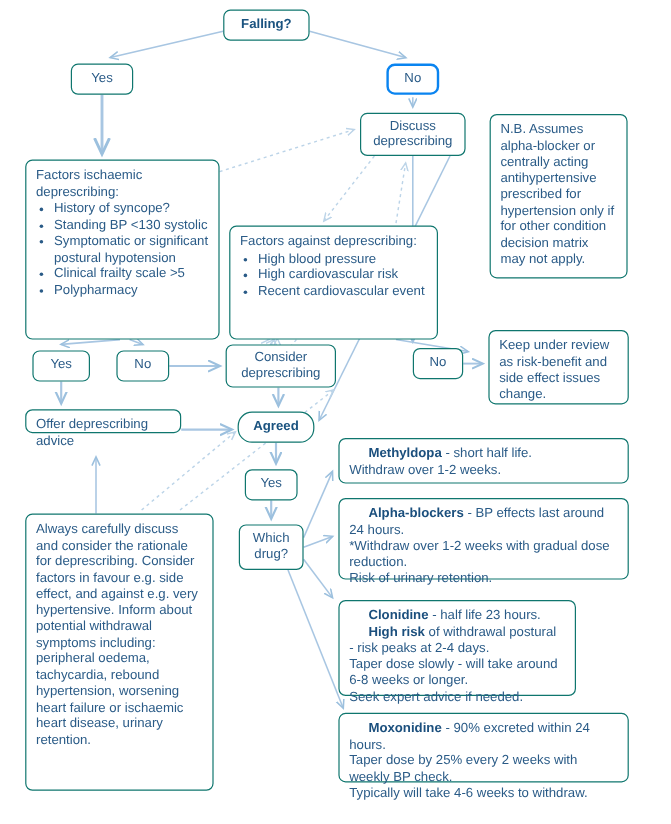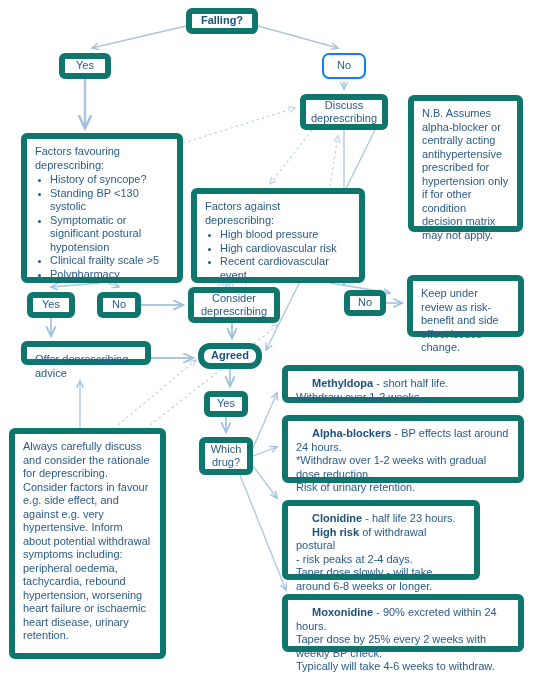--- a/index.html
+++ b/index.html
@@ -16,21 +16,21 @@
   }
   #wires{
     position:absolute;
     left:0; top:0;
     width:559px; height:687px;
     pointer-events:none;
   }
   .node{
     position:absolute;
     box-sizing:border-box;
-    border:6px solid #0f766e;
+    border:1px solid #0f766e;
     border-radius:6px;
     background:#ffffff;
     color:#2a5b87;
     font-size:11px;
     line-height:13.5px;
     padding:6px 8px;
     z-index:2;
   }
   .node.center{
     display:flex;
@@ -65,21 +65,21 @@
   #n-against      { left:191px; top:188px; width:174px; height:95px; }
   #n-yes-2        { left:27px;  top:292px; width:48px;  height:26px; }
   #n-no-2         { left:97px;  top:292px; width:44px;  height:26px; }
   #n-consider     { left:188px; top:287px; width:92px;  height:36px; }
   #n-no-3         { left:344px; top:290px; width:42px;  height:26px; }
   #n-keep         { left:407px; top:275px; width:117px; height:62px; }
   #n-offer        { left:21px;  top:341px; width:130px; height:20px; }
   #n-agreed       { left:198px; top:343px; width:64px;  height:26px;border-radius:12px; }
   #n-yes-3        { left:204px; top:391px; width:44px;  height:26px; }
   #n-which        { left:199px; top:437px; width:54px;  height:38px; }
-  #n-always       { left:9px;  top:428px; width:157px; height:231px;}
+  #n-always       { left:21px;  top:428px; width:157px; height:231px;}
   #n-methyldopa   { left:282px; top:365px; width:242px; height:38px; }
   #n-alpha        { left:282px; top:415px; width:242px; height:68px; }
   #n-clonidine    { left:282px; top:500px; width:198px; height:80px; }
   #n-moxonidine   { left:282px; top:594px; width:242px; height:58px; }
 </style>
 </head>
 <body>
 
 <div id="canvas">
 
@@ -168,21 +168,21 @@
 
   <div class="node center" id="n-yes-top">Yes</div>
 
   <div class="node center hl" id="n-no-top">No</div>
 
   <div class="node center" id="n-discuss">Discuss deprescribing</div>
 
   <div class="node" id="n-nb">N.B. Assumes alpha-blocker or centrally acting antihypertensive prescribed for hypertension only if for other condition decision matrix may not apply.</div>
 
   <div class="node" id="n-fav">
-    <span class="ttl">Factors favouring deprescribing:</span>
+    <span class="ttl">Factors ischaemic deprescribing:</span>
     <ul>
       <li>History of syncope?</li>
       <li>Standing BP &lt;130 systolic</li>
       <li>Symptomatic or significant postural hypotension</li>
       <li>Clinical frailty scale &gt;5</li>
       <li>Polypharmacy</li>
     </ul>
   </div>
 
   <div class="node" id="n-against">

